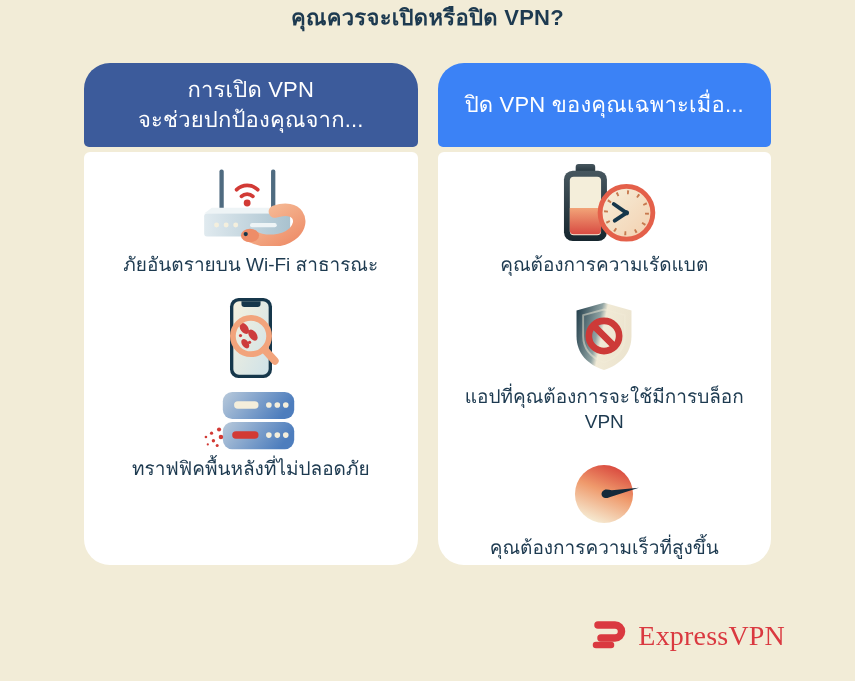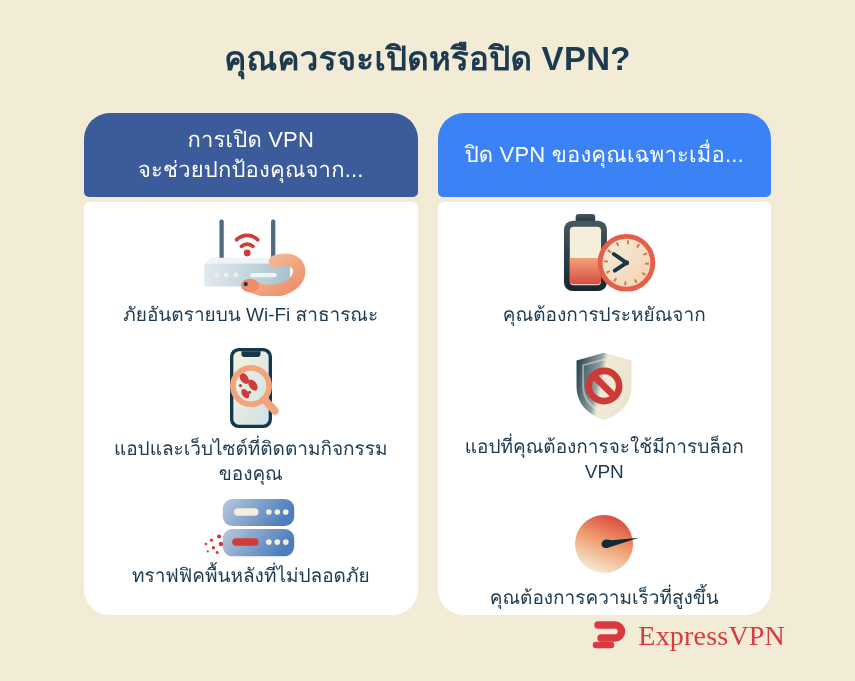--- a/index.html
+++ b/index.html
@@ -6,22 +6,21 @@
   html,body { width:855px; height:681px; }
   body {
     background:#f2ecd7;
     font-family:"Liberation Sans","DejaVu Sans",sans-serif;
     color:#1d3a50;
     position:relative;
     overflow:hidden;
   }
   .title {
     text-align:center;
-    padding-top:32px;
-    font-size:33px;
+    font-size:22px;
     font-weight:600;
     letter-spacing:.3px;
     color:#1d3a50;
   }
   .cards { display:flex; gap:20px; padding:0 84px; margin-top:28px; }
   .card { flex:1; display:flex; flex-direction:column; }
   .card-header {
     height:84px;
     border-radius:26px 26px 5px 5px;
     color:#ffffff;
@@ -142,22 +141,20 @@
                 <ellipse cx="29" cy="34" rx="4" ry="6.5" transform="rotate(-35 29 34)"></ellipse>
                 <ellipse cx="38" cy="41" rx="4" ry="6.5" transform="rotate(-35 38 41)"></ellipse>
                 <ellipse cx="30" cy="50" rx="3.4" ry="5.5" transform="rotate(-35 30 50)"></ellipse>
                 <circle cx="25" cy="41.5" r="1.7"></circle>
                 <circle cx="34.5" cy="48.5" r="1.7"></circle>
               </g>
               <circle cx="36" cy="42" r="19" fill="none" stroke="#f2a47c" stroke-width="6"></circle>
               <path d="M50 56 L61 68" stroke="#f2a47c" stroke-width="8" stroke-linecap="round"></path>
             </svg>
           </div>
-          <div class="item-label">แอปและเว็บไซต์ที่ติดตามกิจกรรม
-ของคุณ</div>
         </div>
 
         <div class="item i-on-3">
           <div class="icon-wrap">
             <svg width="112" height="62" viewBox="0 0 112 66">
               <defs>
                 <linearGradient id="srvG" x1="0" y1="0" x2="1" y2="0.3">
                   <stop offset="0" stop-color="#b9cadb"></stop>
                     <stop offset="1" stop-color="#4d7dbd"></stop>
                 </linearGradient>
@@ -214,21 +211,21 @@
               <rect x="12" y="9" width="44" height="72" rx="9" fill="url(#batG)"></rect>
               <rect x="18" y="15" width="32" height="60" rx="4" fill="#f4eeda"></rect>
               <path d="M18 47 h32 v23 a4 4 0 0 1 -4 4 h-24 a4 4 0 0 1 -4 -4 z" fill="url(#batFill)"></path>
               <circle cx="76" cy="52" r="27" fill="url(#clockFace)" stroke="#e4604a" stroke-width="5"></circle>
               <circle cx="76" cy="52" r="21" fill="none" stroke="#c77a4f" stroke-width="4" stroke-dasharray="2 8.995"></circle>
               <path d="M76 52 L63 43" stroke="#16374b" stroke-width="4" stroke-linecap="round"></path>
               <path d="M76 52 L64 60" stroke="#16374b" stroke-width="4" stroke-linecap="round"></path>
               <circle cx="76" cy="52" r="2.6" fill="#16374b"></circle>
             </svg>
           </div>
-          <div class="item-label">คุณต้องการประหยัณจาก</div>
+          <div class="item-label">คุณต้องการความเรัดแบต</div>
         </div>
 
         <div class="item i-off-3">
           <div class="icon-wrap">
             <svg width="74" height="72" viewBox="0 0 76 76">
               <defs>
                 <linearGradient id="shG" x1="0" y1="0" x2="1" y2="0.25">
                   <stop offset="0" stop-color="#1d3947"></stop>
                   <stop offset="0.45" stop-color="#8fa3a3"></stop>
                   <stop offset="0.55" stop-color="#f1ead6"></stop>

